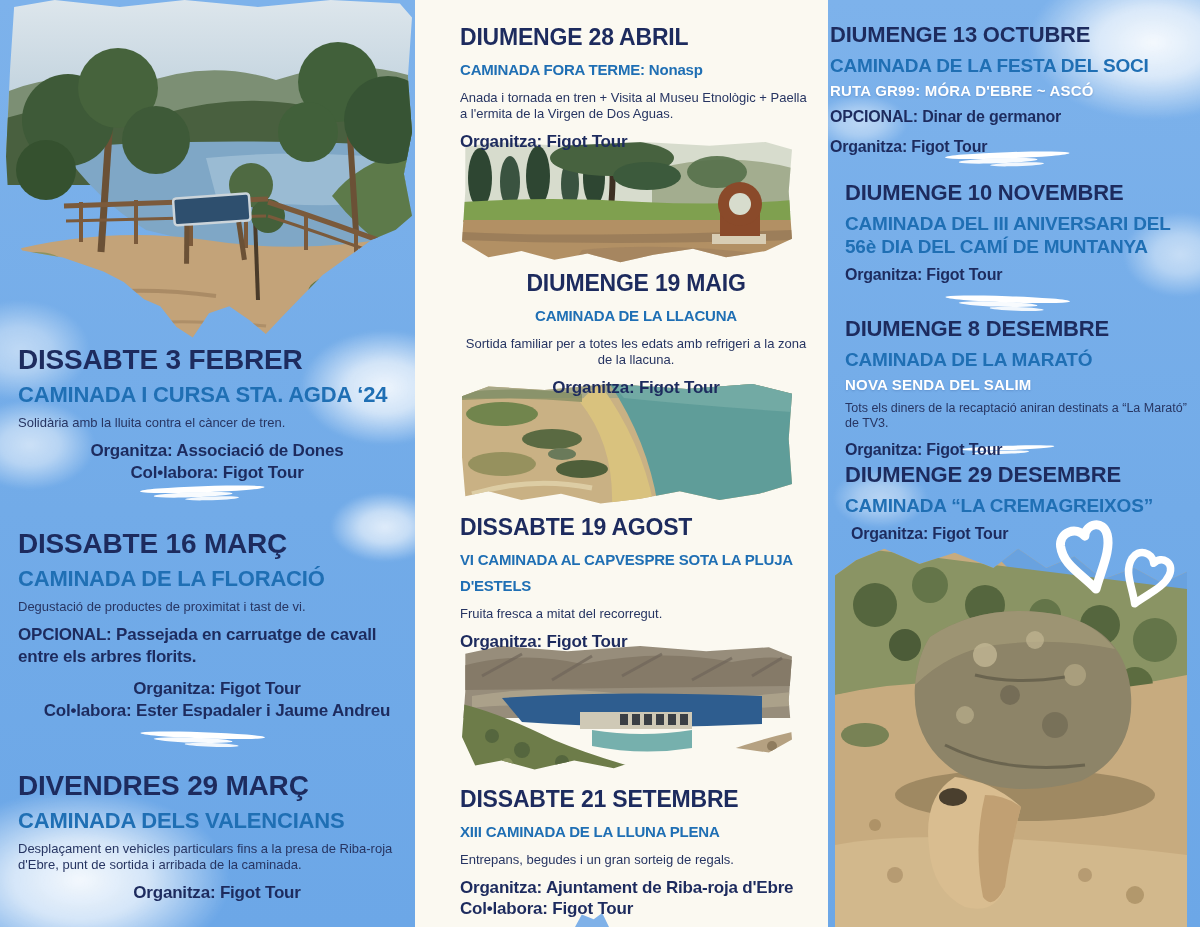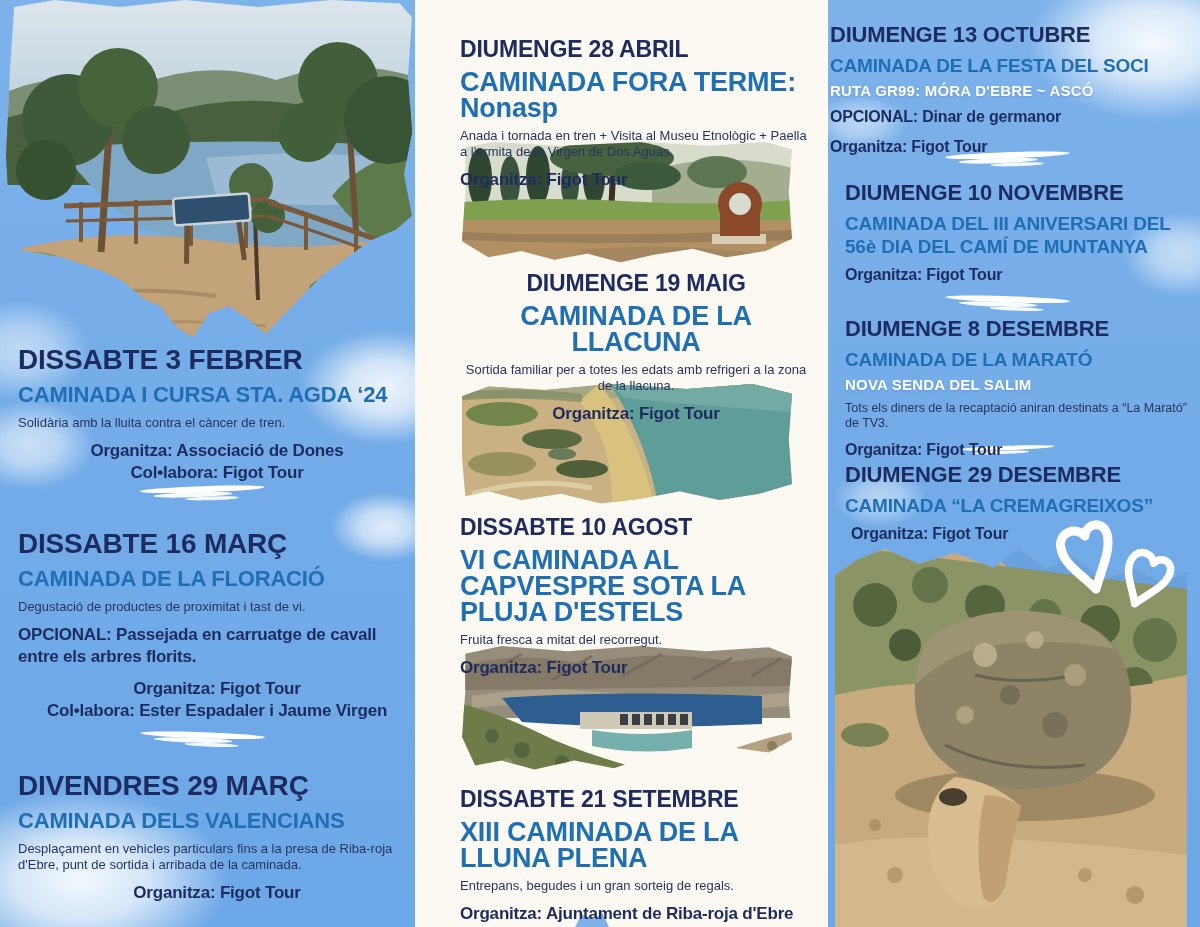--- a/index.html
+++ b/index.html
@@ -24,21 +24,21 @@
   .title{font-weight:800;color:#1f6fb4;letter-spacing:-0.2px;margin:0 0 7px 0;}
   .sub-white{font-weight:800;color:#ffffff;letter-spacing:0.2px;margin:-2px 0 8px 0;text-shadow:0 1px 2px rgba(60,100,160,.35);}
   .desc{font-weight:400;color:#273562;margin:0 0 9px 0;}
   .org{font-weight:800;color:#1d2b5e;letter-spacing:-0.2px;margin:0;}
   .optional{font-weight:800;color:#1d2b5e;letter-spacing:-0.2px;margin:0 0 10px 0;}
 
   .panel-left  .date{font-size:28px;} .panel-left  .title{font-size:22px;line-height:26px;}
   .panel-left  .desc{font-size:13px;line-height:16px;} .panel-left  .org{font-size:17px;line-height:22px;text-align:center;}
   .panel-left  .optional{font-size:17px;line-height:22px;}
 
-  .panel-mid   .date{font-size:23px;} .panel-mid   .title{font-size:27px;line-height:26px;}
+  .panel-mid   .date{font-size:23px;} .panel-mid   .title{font-size:15px;line-height:26px;}
   .panel-mid   .desc{font-size:13px;line-height:16px;} .panel-mid   .org{font-size:17px;line-height:21px;}
 
   .panel-right .date{font-size:22px;} .panel-right .title{font-size:19px;line-height:23px;}
   .panel-right .desc{font-size:12.5px;line-height:15px;} .panel-right .org{font-size:16px;line-height:20px;}
   .panel-right .sub-white{font-size:15px;} .panel-right .optional{font-size:16px;line-height:20px;}
 
   .divider{position:absolute;z-index:4;}
   .hearts{position:absolute;z-index:6;}
   .fold-mark{position:absolute;z-index:3;background:#7fb1e8;
     clip-path:polygon(0% 100%, 20% 10%, 55% 45%, 80% 0%, 100% 100%);}
@@ -121,21 +121,21 @@
       </g>
         </svg>
     </div>
 
     <div class="event" style="left:18px;top:528px;width:398px;">
       <div class="date">DISSABTE 16 MARÇ</div>
       <div class="title">CAMINADA DE LA FLORACIÓ</div>
       <div class="desc">Degustació de productes de proximitat i tast de vi.</div>
       <div class="optional">OPCIONAL: Passejada en carruatge de cavall entre els arbres florits.</div>
       <div class="org">Organitza: Figot Tour</div>
-      <div class="org">Col•labora: Ester Espadaler i Jaume Virgen</div>
+      <div class="org">Col•labora: Ester Espadaler i Jaume Andreu</div>
     </div>
 
     <div class="divider" style="left:135px;top:728px;width:135px;height:24px;">
       <svg viewBox="0 0 130 22">
           <g transform="rotate(2 65 11)">
         <ellipse cx="65" cy="7" rx="60" ry="3" fill="#fff"></ellipse>
         <ellipse cx="56" cy="12" rx="38" ry="2.4" fill="#fff" opacity=".95"></ellipse>
         <ellipse cx="74" cy="16" rx="26" ry="1.8" fill="#fff" opacity=".9"></ellipse>
       </g>
         </svg>
@@ -144,21 +144,21 @@
     <div class="event" style="left:18px;top:770px;width:398px;">
       <div class="date">DIVENDRES 29 MARÇ</div>
       <div class="title">CAMINADA DELS VALENCIANS</div>
       <div class="desc">Desplaçament en vehicles particulars fins a la presa de Riba-roja d'Ebre, punt de sortida i arribada de la caminada.</div>
       <div class="org">Organitza: Figot Tour</div>
     </div>
   </section>
 
   <section class="panel panel-mid">
 
-    <div class="event" style="left:45px;top:36px;width:352px;">
+    <div class="event" style="left:45px;top:24px;width:352px;">
       <div class="date">DIUMENGE 28 ABRIL</div>
       <div class="title">CAMINADA FORA TERME: Nonasp</div>
       <div class="desc">Anada i tornada en tren + Visita al Museu Etnològic + Paella a l'ermita de la Virgen de Dos Aguas.</div>
       <div class="org">Organitza: Figot Tour</div>
     </div>
 
     <div class="photo" style="left:47px;top:142px;width:330px;height:124px;
            clip-path:polygon(1% 4%,10% 0%,30% 3%,55% 0%,75% 3%,92% 0%,100% 6%,99% 40%,100% 78%,92% 88%,80% 93%,70% 86%,58% 91%,48% 97%,38% 90%,28% 95%,18% 88%,8% 93%,0% 80%,1% 40%);" aria-label="parc amb xiprers i monument circular">
       <svg viewBox="0 0 330 124" preserveAspectRatio="none">
         <rect width="330" height="70" fill="#d7dccd"></rect>
@@ -202,21 +202,21 @@
         <ellipse cx="90" cy="55" rx="30" ry="10" fill="#5a6a42"></ellipse>
         <ellipse cx="40" cy="80" rx="34" ry="12" fill="#8a8a55" opacity=".8"></ellipse>
         <ellipse cx="120" cy="85" rx="26" ry="9" fill="#4f5f3a"></ellipse>
         <path d="M10 110 Q70 92 130 104" stroke="#e2d4ac" stroke-width="5" fill="none" opacity=".8"></path>
         <ellipse cx="100" cy="70" rx="14" ry="6" fill="#6a7a5a"></ellipse>
         <path d="M0 8 Q60 2 120 10 L120 18 Q60 12 0 16 Z" fill="#7d8a60" opacity=".7"></path>
       </svg>
     </div>
 
     <div class="event" style="left:45px;top:514px;width:352px;">
-      <div class="date">DISSABTE 10 AGOST</div>
+      <div class="date">DISSABTE 19 AGOST</div>
       <div class="title">VI CAMINADA AL CAPVESPRE SOTA LA PLUJA D'ESTELS</div>
       <div class="desc">Fruita fresca a mitat del recorregut.</div>
       <div class="org">Organitza: Figot Tour</div>
     </div>
 
     <div class="photo" style="left:47px;top:646px;width:330px;height:130px;
            clip-path:polygon(1% 6%,12% 0%,32% 4%,54% 0%,74% 4%,93% 1%,100% 8%,99% 42%,100% 72%,93% 82%,82% 78%,70% 88%,58% 84%,46% 94%,34% 88%,22% 95%,12% 88%,4% 92%,0% 70%,1% 35%);" aria-label="panoràmica de la presa i l'embassament">
       <svg viewBox="0 0 330 130" preserveAspectRatio="none">
         <rect width="330" height="72" fill="#978d7b"></rect>
         <path d="M0 20 Q60 4 120 18 Q200 2 270 16 Q310 8 330 14 L330 40 L0 44 Z" fill="#857a68"></path>

